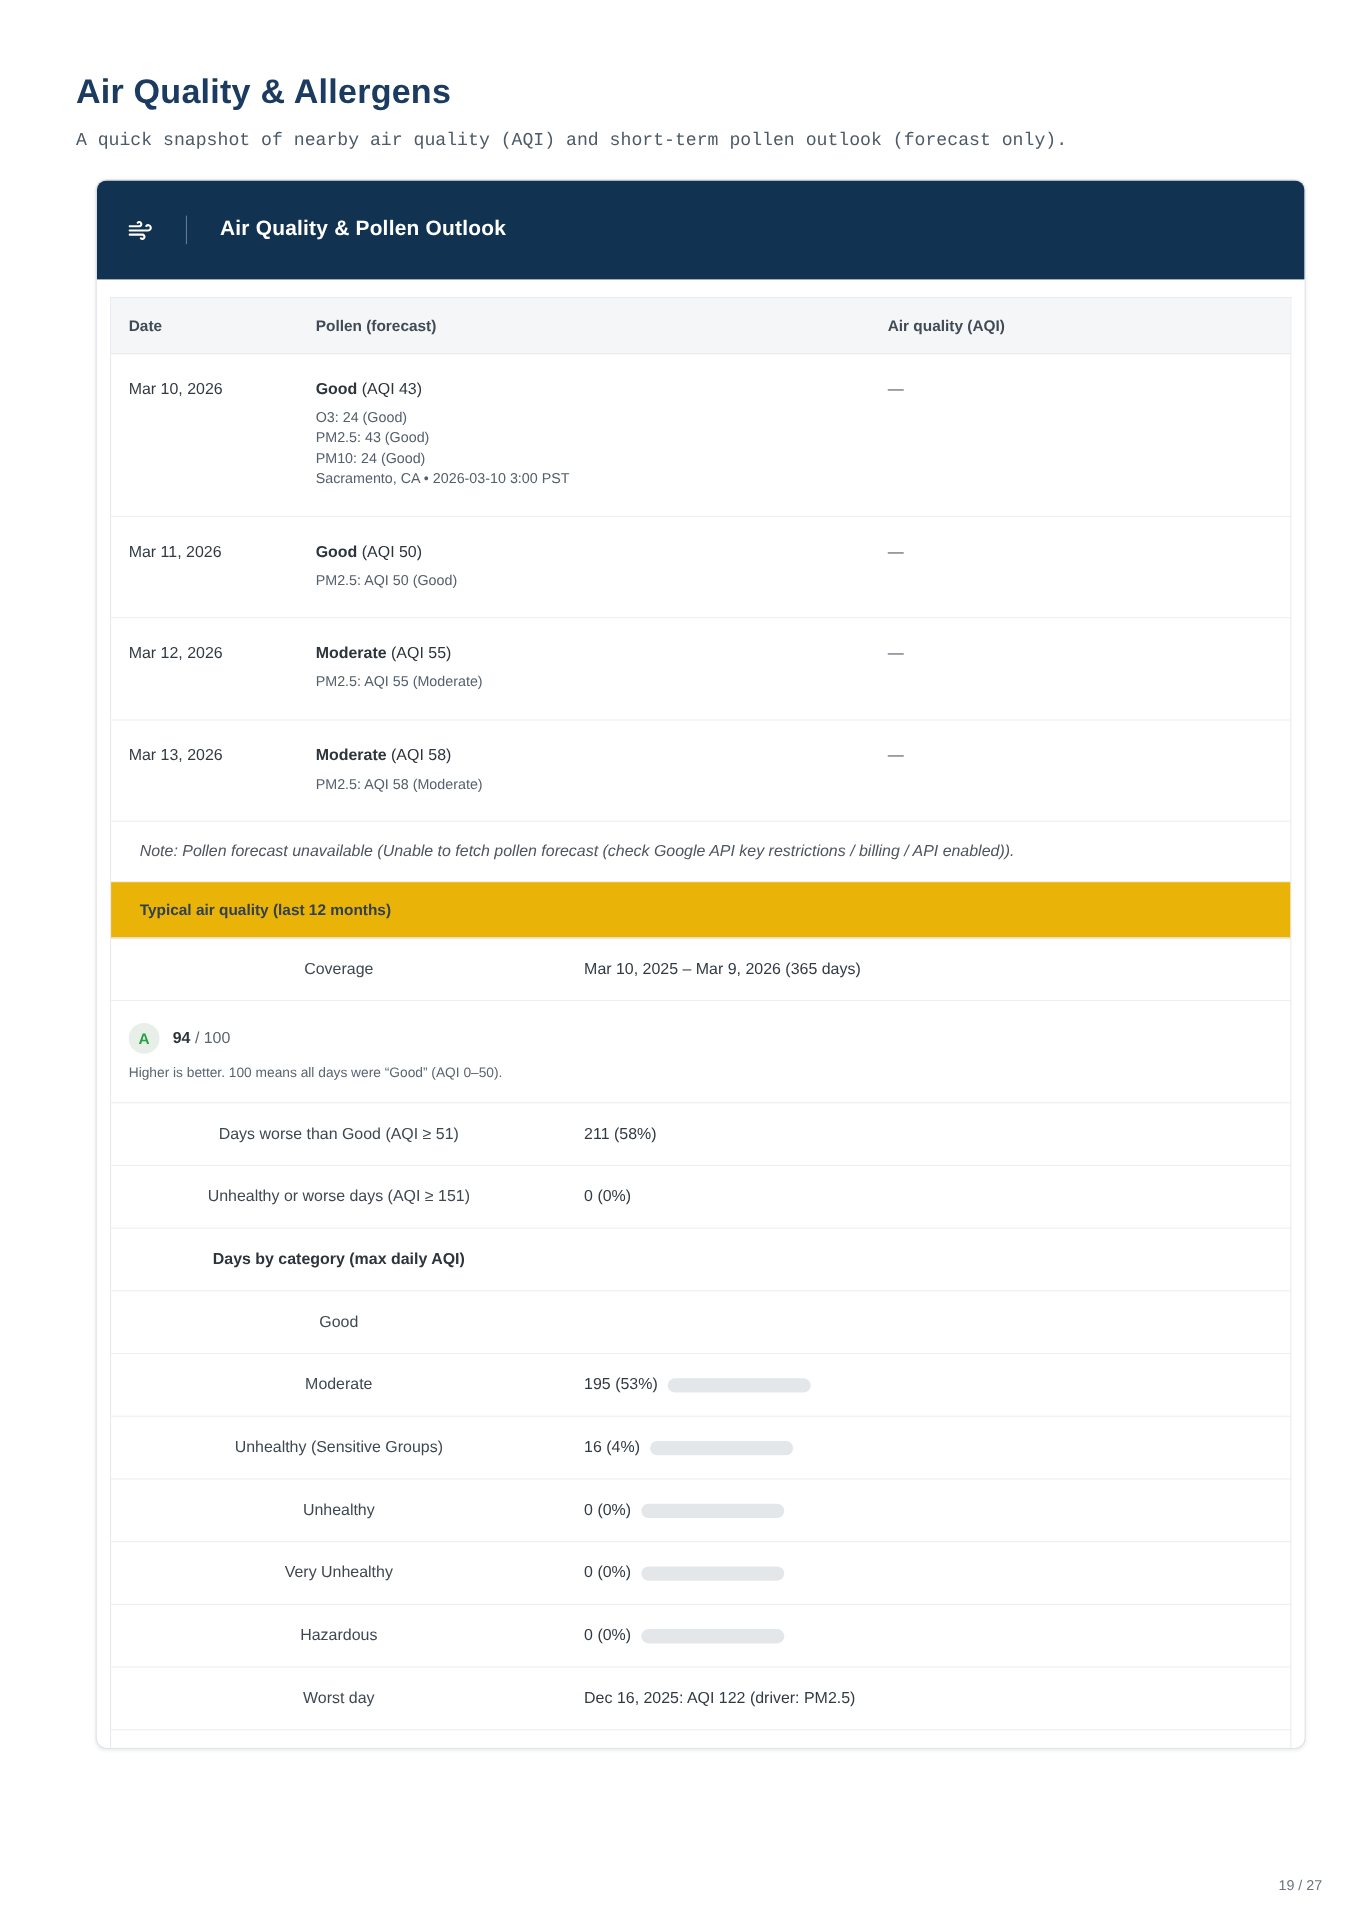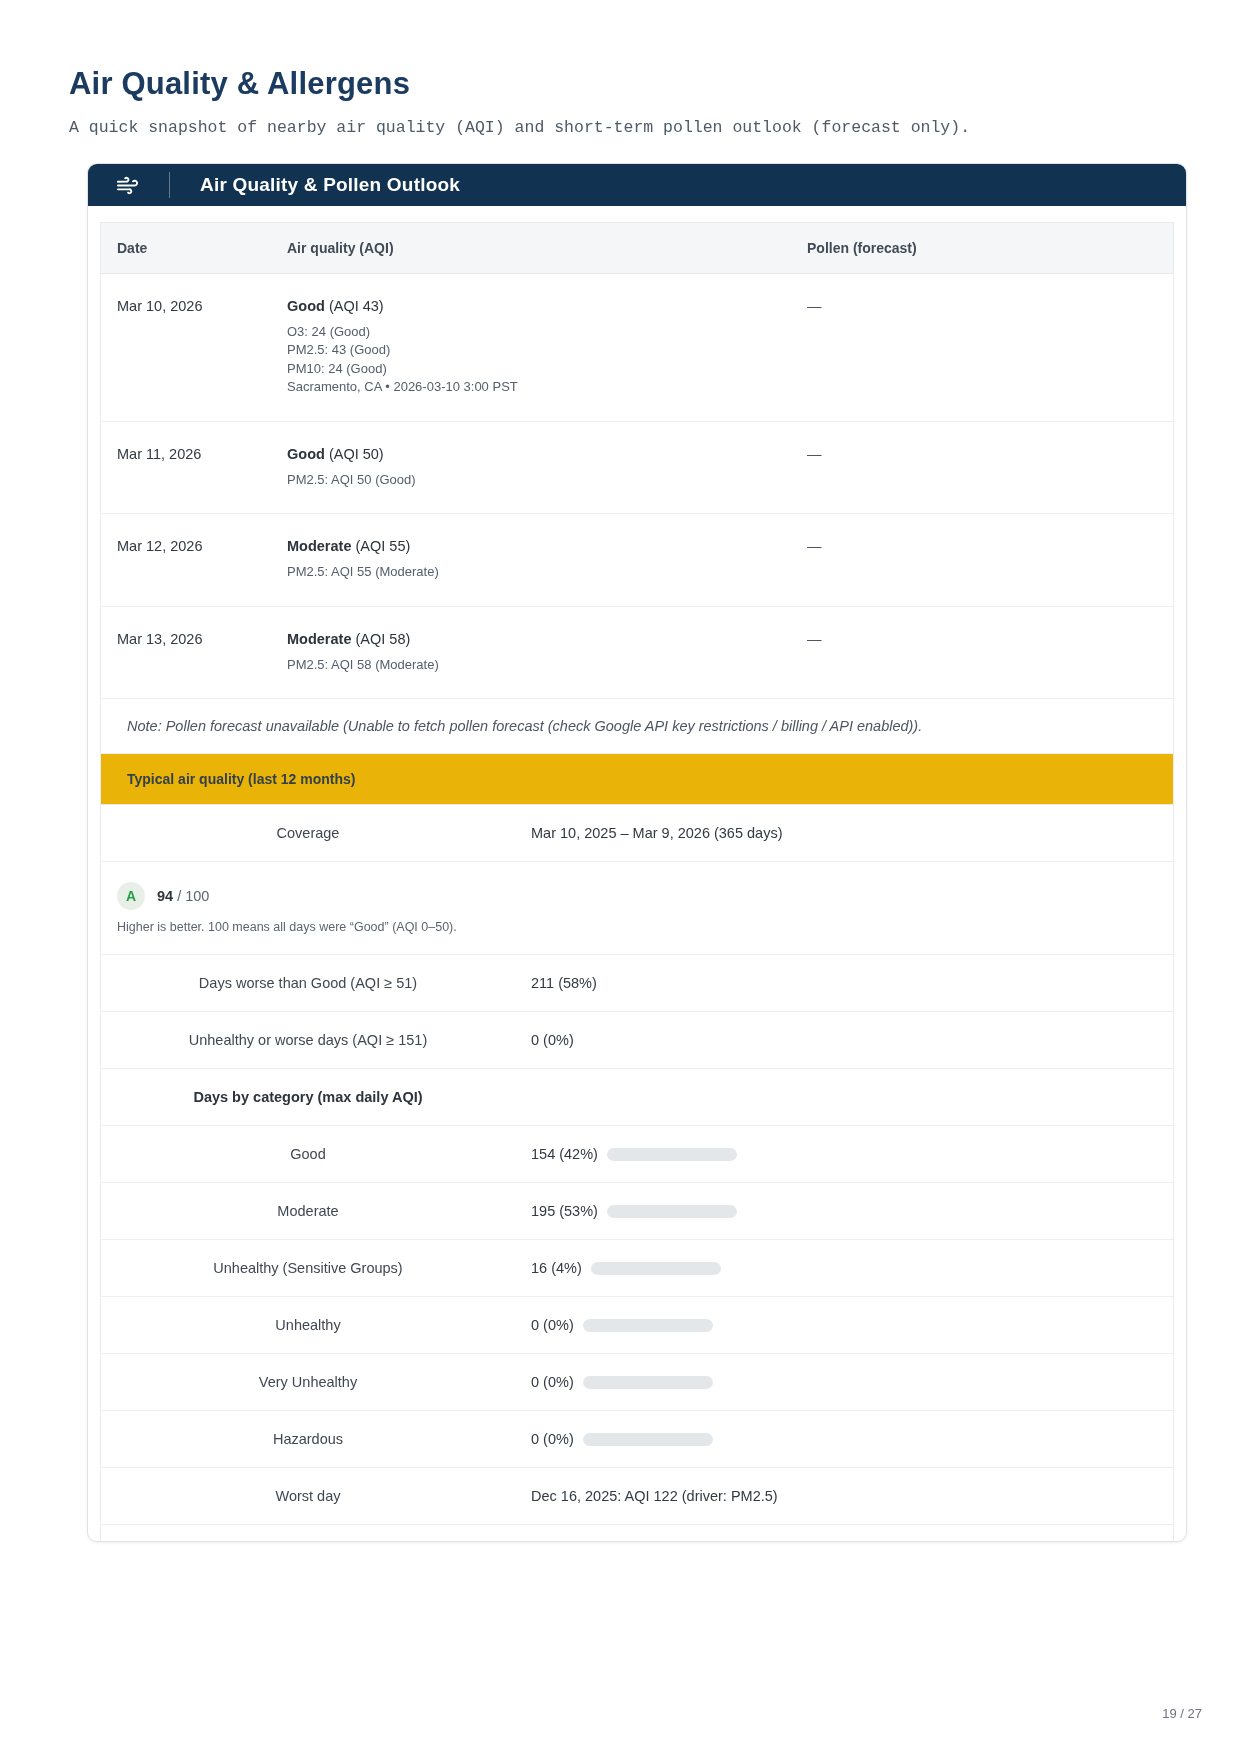--- a/index.html
+++ b/index.html
@@ -14,21 +14,21 @@
     padding-top:66px; font-size:31px; font-weight:bold; color:#1b3b60;
     letter-spacing:.2px;
   }
   .page-subtitle { margin-top:16px; font-size:16.5px; color:#4d5a67;font-family:Liberation Mono, monospace; }
 
   .card {
     margin:26px 18px 0 18px; border:1px solid #dfe3e8; border-radius:10px;
     box-shadow:0 1px 3px rgba(16,42,67,.08); overflow:hidden; background:#fff;
   }
   .card-header {
-    background:#113250; color:#ffffff; padding:8px 28px;
+    background:#113250; color:#ffffff; padding:32px 28px;
     display:flex; align-items:center; gap:30px;
   }
   .card-header .hdr-icon { display:flex; align-items:center; }
   .hdr-divider { width:1px; height:26px; background:rgba(255,255,255,.35); }
   .card-header .hdr-title { font-size:19px; font-weight:bold; letter-spacing:.2px; }
 
   .card-body { padding:16px 12px 0 12px; }
   .inner { border:1px solid #e9ebee; border-bottom:none; }
 
   
@@ -108,22 +108,22 @@
       </span>
       <span class="hdr-divider"></span>
       <span class="hdr-title">Air Quality &amp; Pollen Outlook</span>
     </div>
 
     <div class="card-body">
       <div class="inner">
 
         <div class="f-head">
           <div>Date</div>
+          <div>Pollen (forecast)</div>
           <div>Air quality (AQI)</div>
-          <div>Pollen (forecast)</div>
         </div>
 
         <div class="f-row">
           <div class="f-date">Mar 10, 2026</div>
           <div>
             <span class="f-cat">Good</span>
             <span class="f-aqi">(AQI 43)</span>
             <div class="f-details">
               <div>O3: 24 (Good)</div>
               <div>PM2.5: 43 (Good)</div>
@@ -204,24 +204,20 @@
           <div class="s-value">0 (0%)</div>
         </div>
 
         <div class="s-row">
           <div class="s-label bold">Days by category (max daily AQI)</div>
           <div></div>
         </div>
 
         <div class="s-row">
           <div class="s-label">Good</div>
-          <div class="bar-line">
-            <span class="s-value">154 (42%)</span>
-            <span class="bar-track"><span class="bar-fill" style="width: 42%; background: rgb(40, 167, 69);"></span></span>
-          </div>
         </div>
 
         <div class="s-row">
           <div class="s-label">Moderate</div>
           <div class="bar-line">
             <span class="s-value">195 (53%)</span>
             <span class="bar-track"><span class="bar-fill" style="width: 53%; background: rgb(249, 185, 11);"></span></span>
           </div>
         </div>
 

